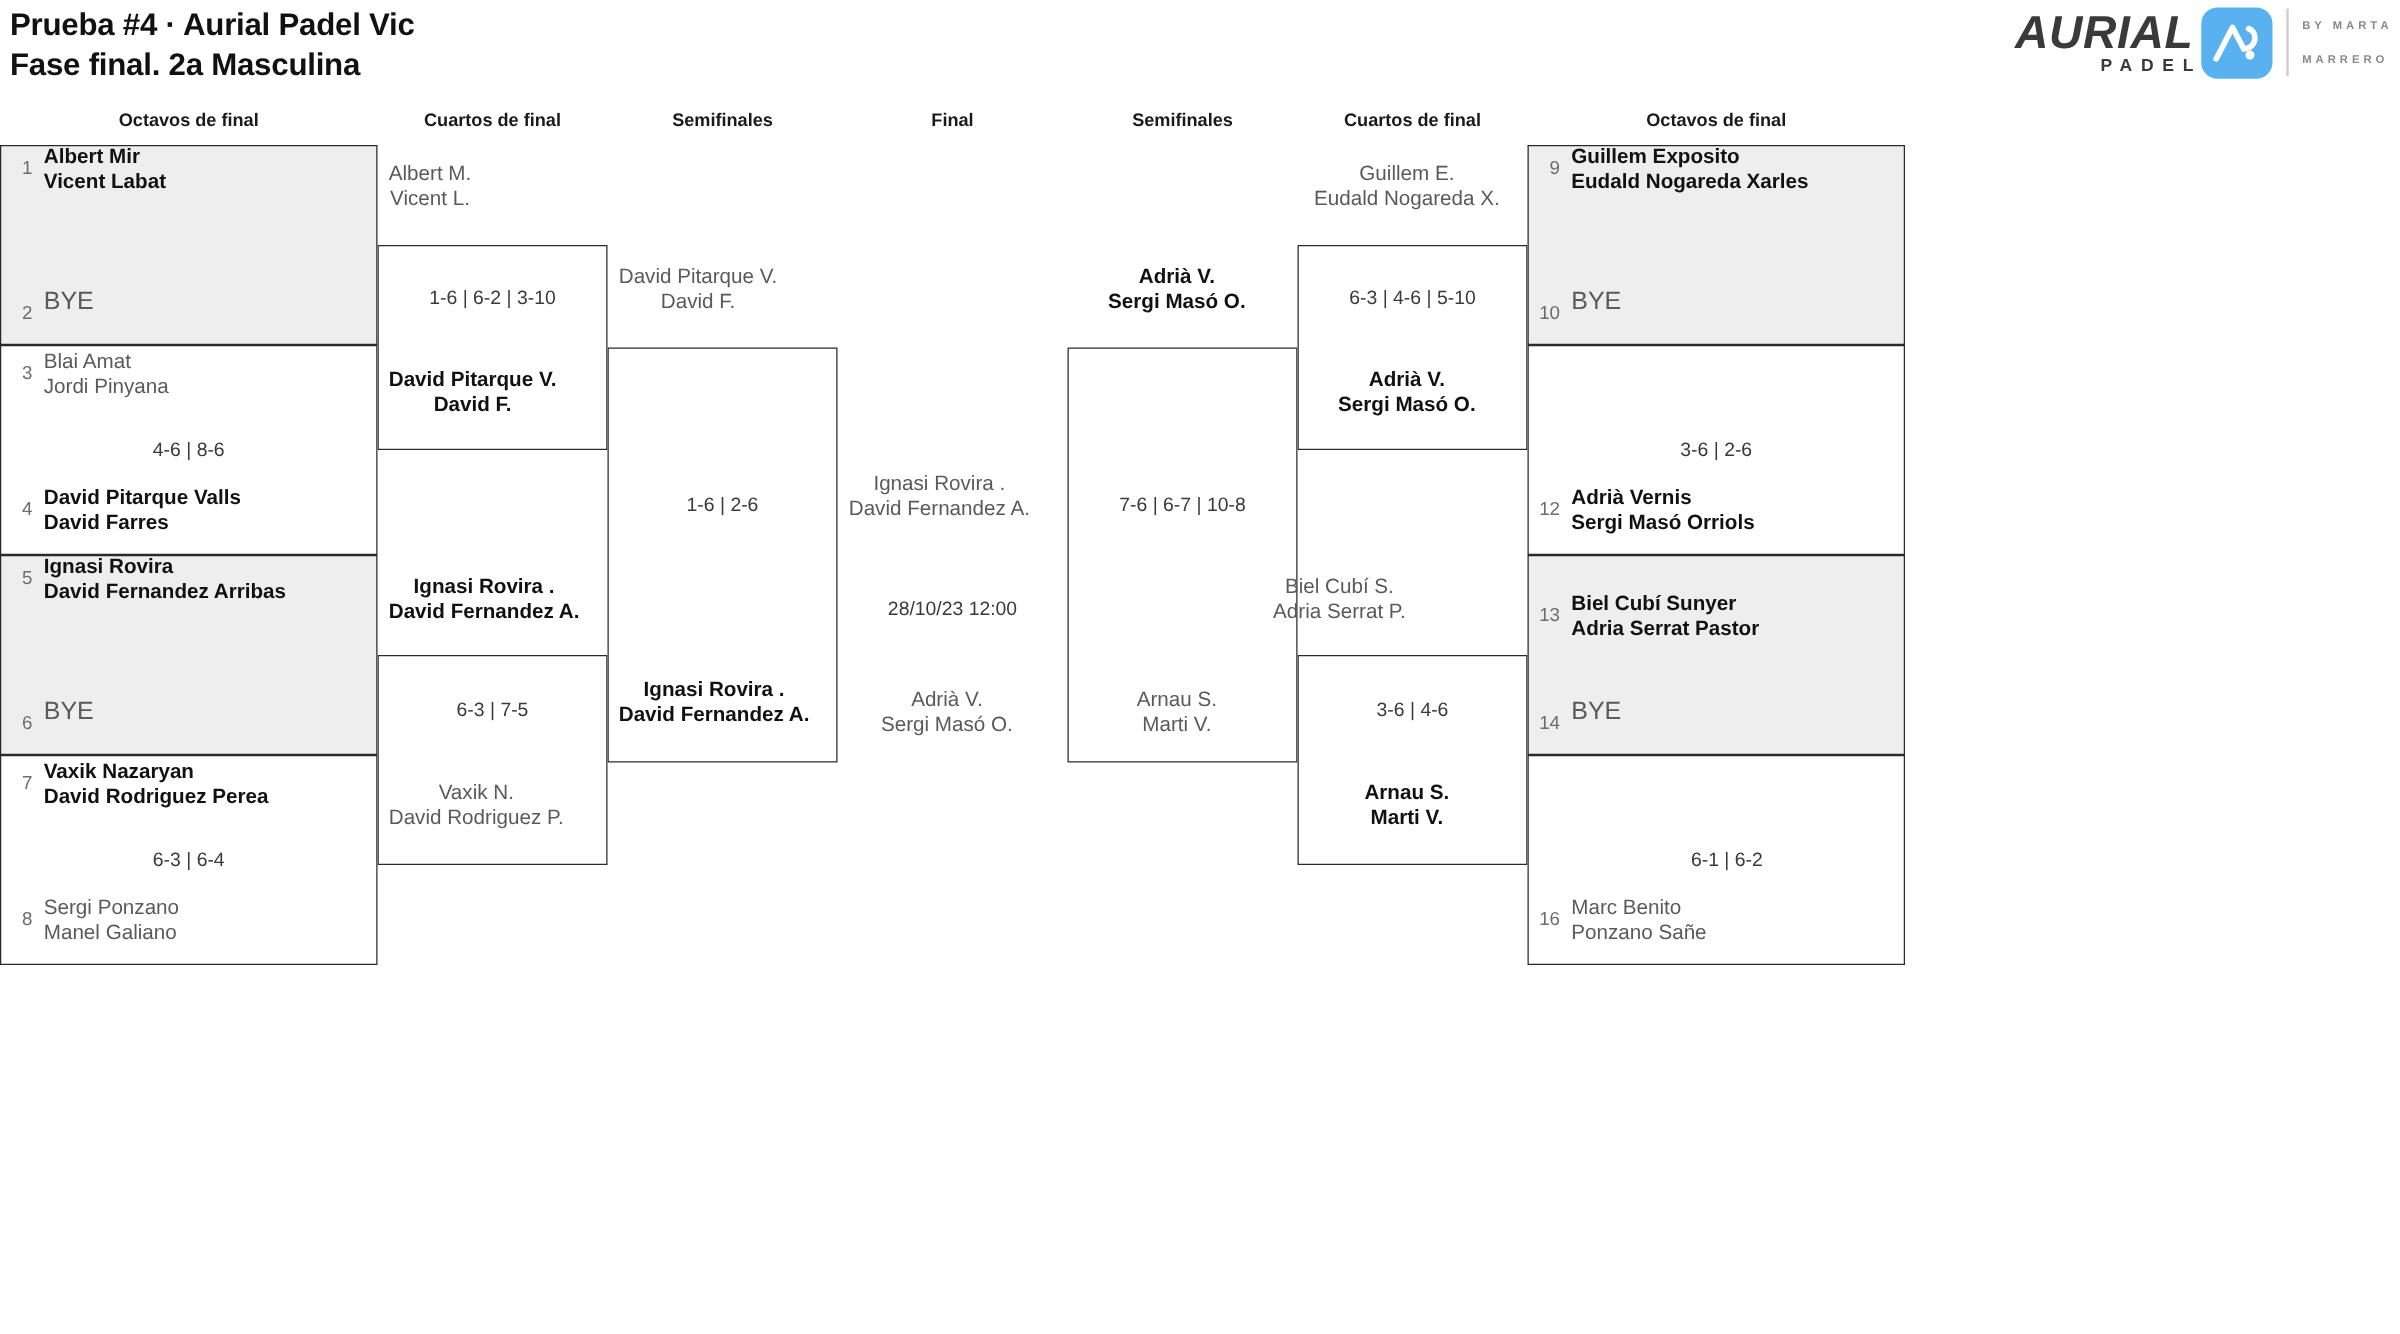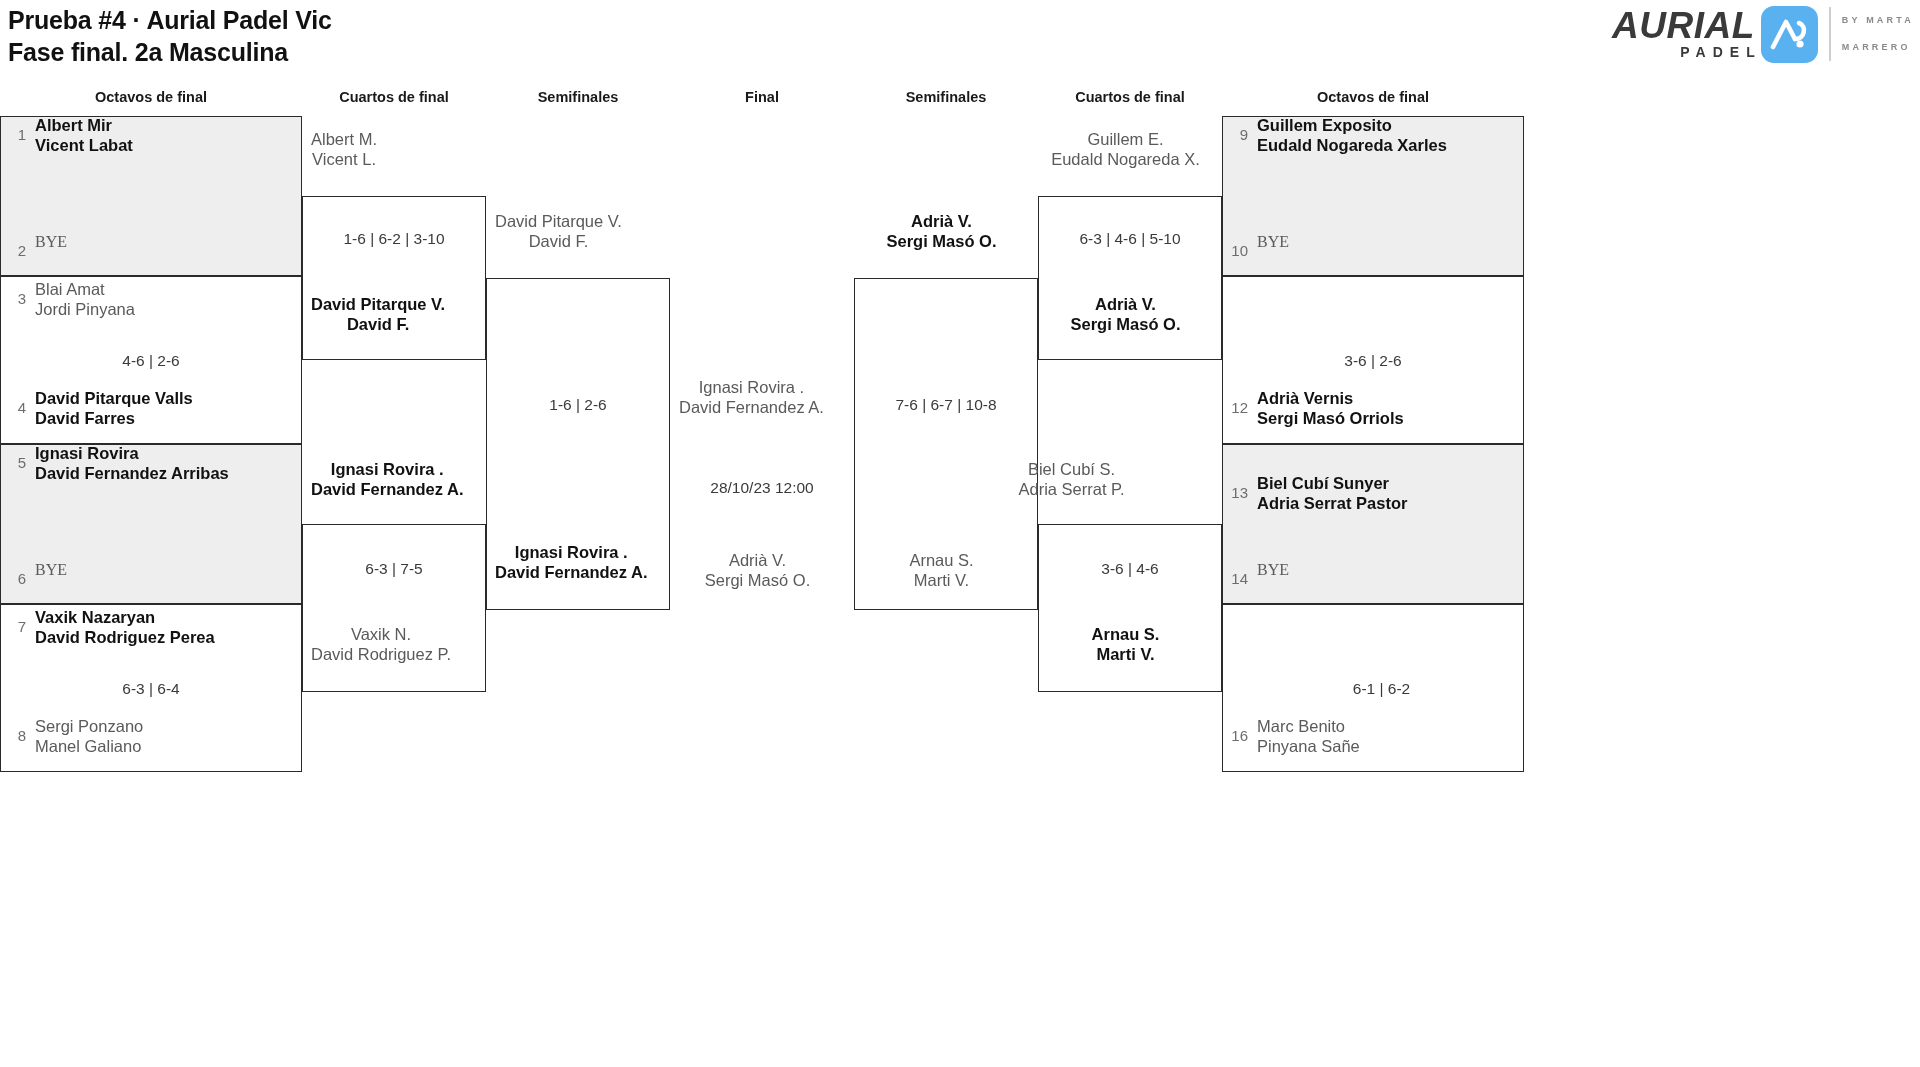--- a/index.html
+++ b/index.html
@@ -39,21 +39,21 @@
   .slot { position: absolute; display: flex; align-items: flex-start; }
   .slot .seed {
     font-size: 15px; color: #6d6d6d; width: 26px;
     text-align: right; flex: 0 0 26px; line-height: 19px;
     padding-top: 9px;
   }
   .slot .names { font-size: 16.5px; line-height: 19.5px; padding-left: 9px; white-space: nowrap; }
   .slot .names .nm { display: block; }
   .slot.winner .names { font-weight: 700; color: #111; }
   .slot.loser  .names { font-weight: 400; color: #5a5a5a; }
-  .slot.bye .names { font-weight: 400; color: #5a5a5a; font-size: 16px; font-family: Liberation Serif, serif; }
+  .slot.bye .names { font-weight: 400; color: #5a5a5a; font-size: 20px; }
 
   
   .team {
     position: absolute; font-size: 16.5px; line-height: 19.5px; white-space: nowrap;
   }
   .team .nm { display: block; text-align: center; }
   .team.winner { font-weight: 700; color: #111; }
   .team.loser  { font-weight: 400; color: #5a5a5a; }
   .team.right { text-align: right; }
 
@@ -121,21 +121,21 @@
       </span>
   </div>
 
   <div class="slot loser" style="left:0px; top:280px; width:302px;">
     <span class="seed">3</span>
     <span class="names">
       <span class="nm">Blai Amat</span>
         <span class="nm">Jordi Pinyana</span>
     </span>
   </div>
-  <div class="score" style="left:0px; top:352px; width:302px;">4-6 | 2-6</div>
+  <div class="score" style="left:0px; top:352px; width:302px;">4-6 | 8-6</div>
   <div class="slot winner" style="left:0px; top:389px; width:302px;">
     <span class="seed">4</span>
     <span class="names">
       <span class="nm">David Pitarque Valls</span>
         <span class="nm">David Farres</span>
     </span>
   </div>
 
   <div class="slot winner" style="left:0px; top:444px; width:302px;">
     <span class="seed">5</span>
@@ -287,17 +287,17 @@
     <span class="names">
         <span class="nm">BYE</span>
       </span>
   </div>
 
   <div class="score" style="left:1222px; top:680px; width:319px;">6-1 | 6-2</div>
   <div class="slot loser" style="left:1222px; top:717px; width:302px;">
     <span class="seed">16</span>
     <span class="names">
       <span class="nm">Marc Benito</span>
-        <span class="nm">Pinyana Sañe</span>
+        <span class="nm">Ponzano Sañe</span>
     </span>
   </div>
 
 </div>
 
 </body></html>

